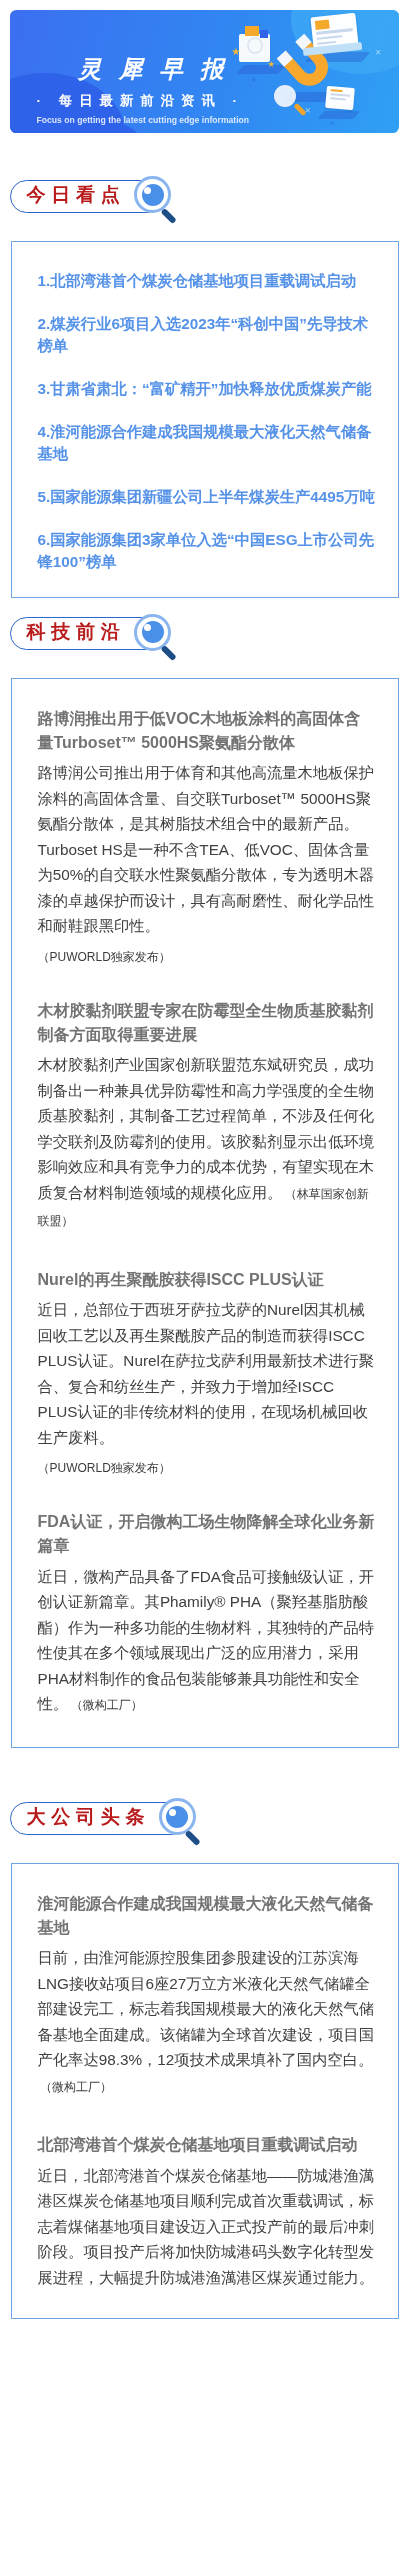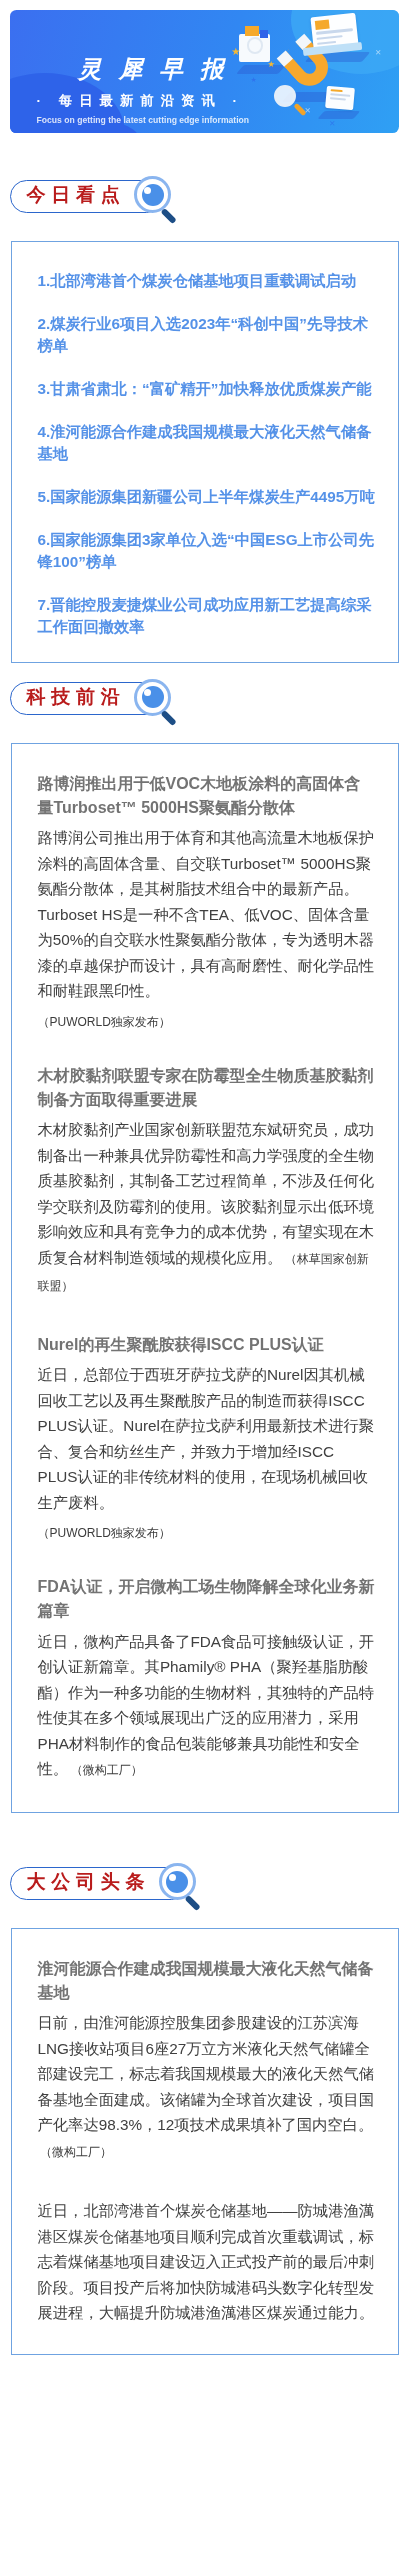--- a/index.html
+++ b/index.html
@@ -128,21 +128,20 @@
     </span>
   </div>
 
   <div class="content-box">
     <div class="headline">1.北部湾港首个煤炭仓储基地项目重载调试启动</div>
     <div class="headline">2.煤炭行业6项目入选2023年“科创中国”先导技术榜单</div>
     <div class="headline">3.甘肃省肃北：“富矿精开”加快释放优质煤炭产能</div>
     <div class="headline">4.淮河能源合作建成我国规模最大液化天然气储备基地</div>
     <div class="headline">5.国家能源集团新疆公司上半年煤炭生产4495万吨</div>
     <div class="headline">6.国家能源集团3家单位入选“中国ESG上市公司先锋100”榜单</div>
-    <div class="headline">7.晋能控股麦捷煤业公司成功应用新工艺提高综采工作面回撤效率</div>
   </div>
 
   
   <div class="badge mt-tech">
     <span class="badge-pill">科技前沿</span>
     <span class="badge-mag">
       <span class="badge-ring"></span>
       <span class="badge-lens"></span>
       <span class="badge-handle"></span>
     </span>
@@ -178,20 +177,21 @@
       <span class="badge-handle"></span>
     </span>
   </div>
 
   <div class="content-box">
     <div class="article">
       <div class="article-title">淮河能源合作建成我国规模最大液化天然气储备基地</div>
       <div class="article-body"><span>日前，由淮河能源控股集团参股建设的江苏滨海LNG接收站项目6座27万立方米液化天然气储罐全部建设完工，标志着我国规模最大的液化天然气储备基地全面建成。该储罐为全球首次建设，项目国产化率达98.3%，12项技术成果填补了国内空白。</span><span class="inline-source">（微构工厂）</span></div>
     </div>
     <div class="article">
+      <div class="article-title">北部湾港首个煤炭仓储基地项目重载调试启动</div>
       <div class="article-body"><span>近日，北部湾港首个煤炭仓储基地——防城港渔澫港区煤炭仓储基地项目顺利完成首次重载调试，标志着煤储基地项目建设迈入正式投产前的最后冲刺阶段。项目投产后将加快防城港码头数字化转型发展进程，大幅提升防城港渔澫港区煤炭通过能力。</span></div>
     </div>
 
   </div>
 
   
   
   
 
   

